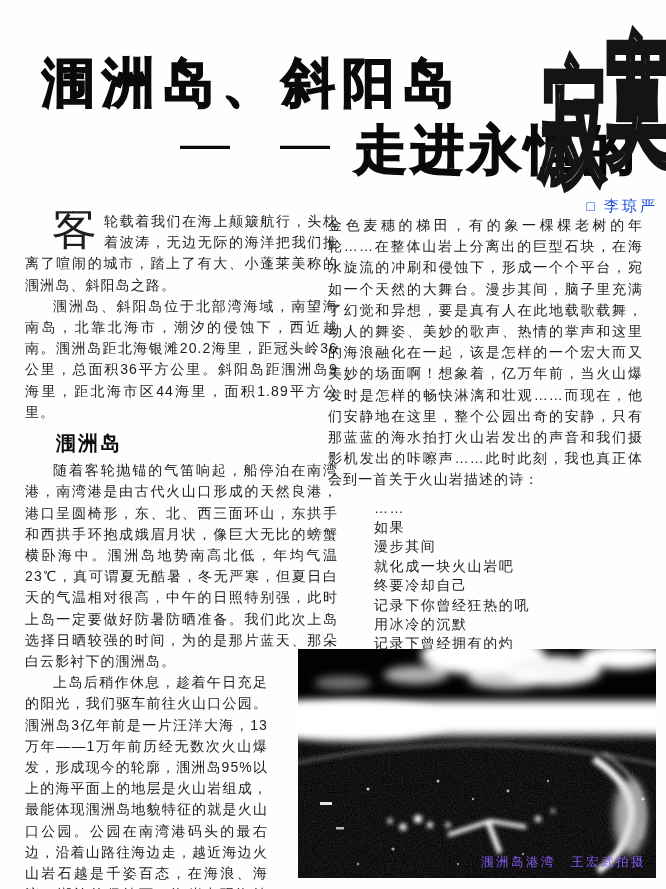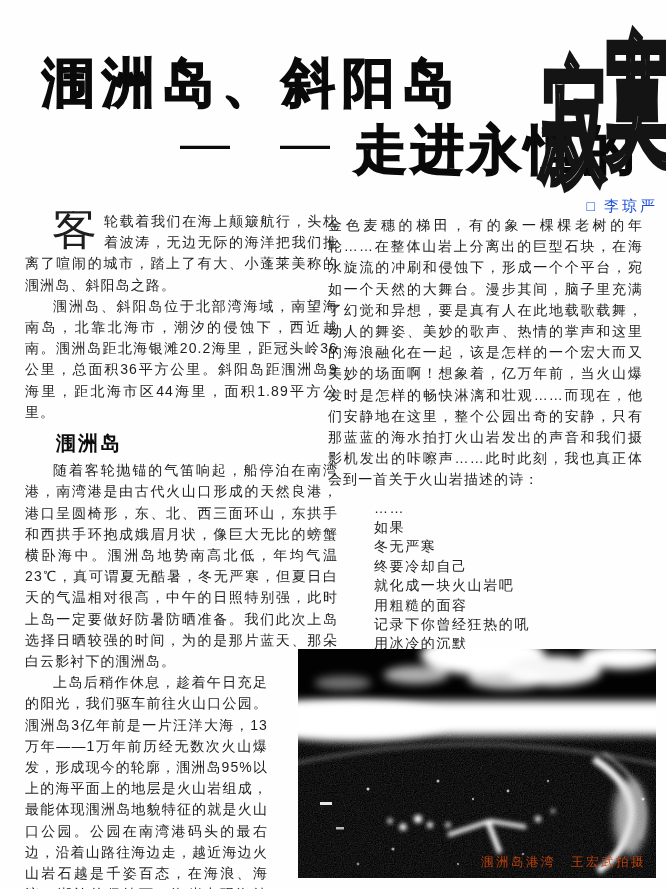--- a/index.html
+++ b/index.html
@@ -56,21 +56,21 @@
   .poem{margin-top:8px;padding-left:46px;line-height:19.4px;letter-spacing:1.6px;}
   .poem-line{white-space:nowrap;}
   
   .photo{
     position:absolute;left:298px;top:649px;width:358px;height:229px;margin:0;
     background:#000;overflow:hidden;
   }
   .photo svg{display:block;}
   .cap{
     position:absolute;right:10px;bottom:7px;
-    font-size:12.5px;letter-spacing:2.5px;color:#c2410c;white-space:nowrap;
+    font-size:12.5px;letter-spacing:2.5px;color:#8b5cf6;white-space:nowrap;
   }
 </style>
 </head>
 <body>
 
 <div class="page">
 
   <div>
     <div class="t1">涠洲岛、斜阳岛</div>
     <div class="t2">
@@ -93,24 +93,23 @@
     <h3 class="sect">涠洲岛</h3>
     <p class="p ind">随着客轮抛锚的气笛响起，船停泊在南湾港，南湾港是由古代火山口形成的天然良港，港口呈圆椅形，东、北、西三面环山，东拱手和西拱手环抱成娥眉月状，像巨大无比的螃蟹横卧海中。涠洲岛地势南高北低，年均气温23℃，真可谓夏无酷暑，冬无严寒，但夏日白天的气温相对很高，中午的日照特别强，此时上岛一定要做好防暑防晒准备。我们此次上岛选择日晒较强的时间，为的是那片蓝天、那朵白云影衬下的涠洲岛。</p>
     <p class="p ind narrow">上岛后稍作休息，趁着午日充足的阳光，我们驱车前往火山口公园。涠洲岛3亿年前是一片汪洋大海，13万年——1万年前历经无数次火山爆发，形成现今的轮廓，涠洲岛95%以上的海平面上的地层是火山岩组成，最能体现涠洲岛地貌特征的就是火山口公园。公园在南湾港码头的最右边，沿着山路往海边走，越近海边火山岩石越是千姿百态，在海浪、海流、潮汐的侵蚀下，海岸出现海蚀洞、海蚀沟、海蚀龛、海蚀崖、海蚀柱、海蚀台、海蚀窗、海蚀蘑菇等奇特的地貌，特别是海蚀洞，人站立在火山石上，就能感觉到海水的涌动；再细看每块岩石丰富的色彩，有的象一幅幅军事作战地图沙盘，有的象一层层长满</p>
   </div>
 
   <div class="col colR">
     <p class="p">金色麦穗的梯田，有的象一棵棵老树的年轮……在整体山岩上分离出的巨型石块，在海水旋流的冲刷和侵蚀下，形成一个个平台，宛如一个天然的大舞台。漫步其间，脑子里充满了幻觉和异想，要是真有人在此地载歌载舞，动人的舞姿、美妙的歌声、热情的掌声和这里的海浪融化在一起，该是怎样的一个宏大而又美妙的场面啊！想象着，亿万年前，当火山爆发时是怎样的畅快淋漓和壮观……而现在，他们安静地在这里，整个公园出奇的安静，只有那蓝蓝的海水拍打火山岩发出的声音和我们摄影机发出的咔嚓声……此时此刻，我也真正体会到一首关于火山岩描述的诗：</p>
     <div class="poem">
       <div class="poem-line">……</div>
       <div class="poem-line">如果</div>
-      <div class="poem-line">冬无严寒</div>
+      <div class="poem-line">漫步其间</div>
+      <div class="poem-line">就化成一块火山岩吧</div>
       <div class="poem-line">终要冷却自己</div>
-      <div class="poem-line">就化成一块火山岩吧</div>
-      <div class="poem-line">用粗糙的面容</div>
       <div class="poem-line">记录下你曾经狂热的吼</div>
       <div class="poem-line">用冰冷的沉默</div>
       <div class="poem-line">记录下曾经拥有的灼</div>
       <div class="poem-line">用黑厚的皱纹</div>
     </div>
   </div>
 
   <figure class="photo">
     <svg width="358" height="229" viewBox="0 0 358 229">
       <defs>

